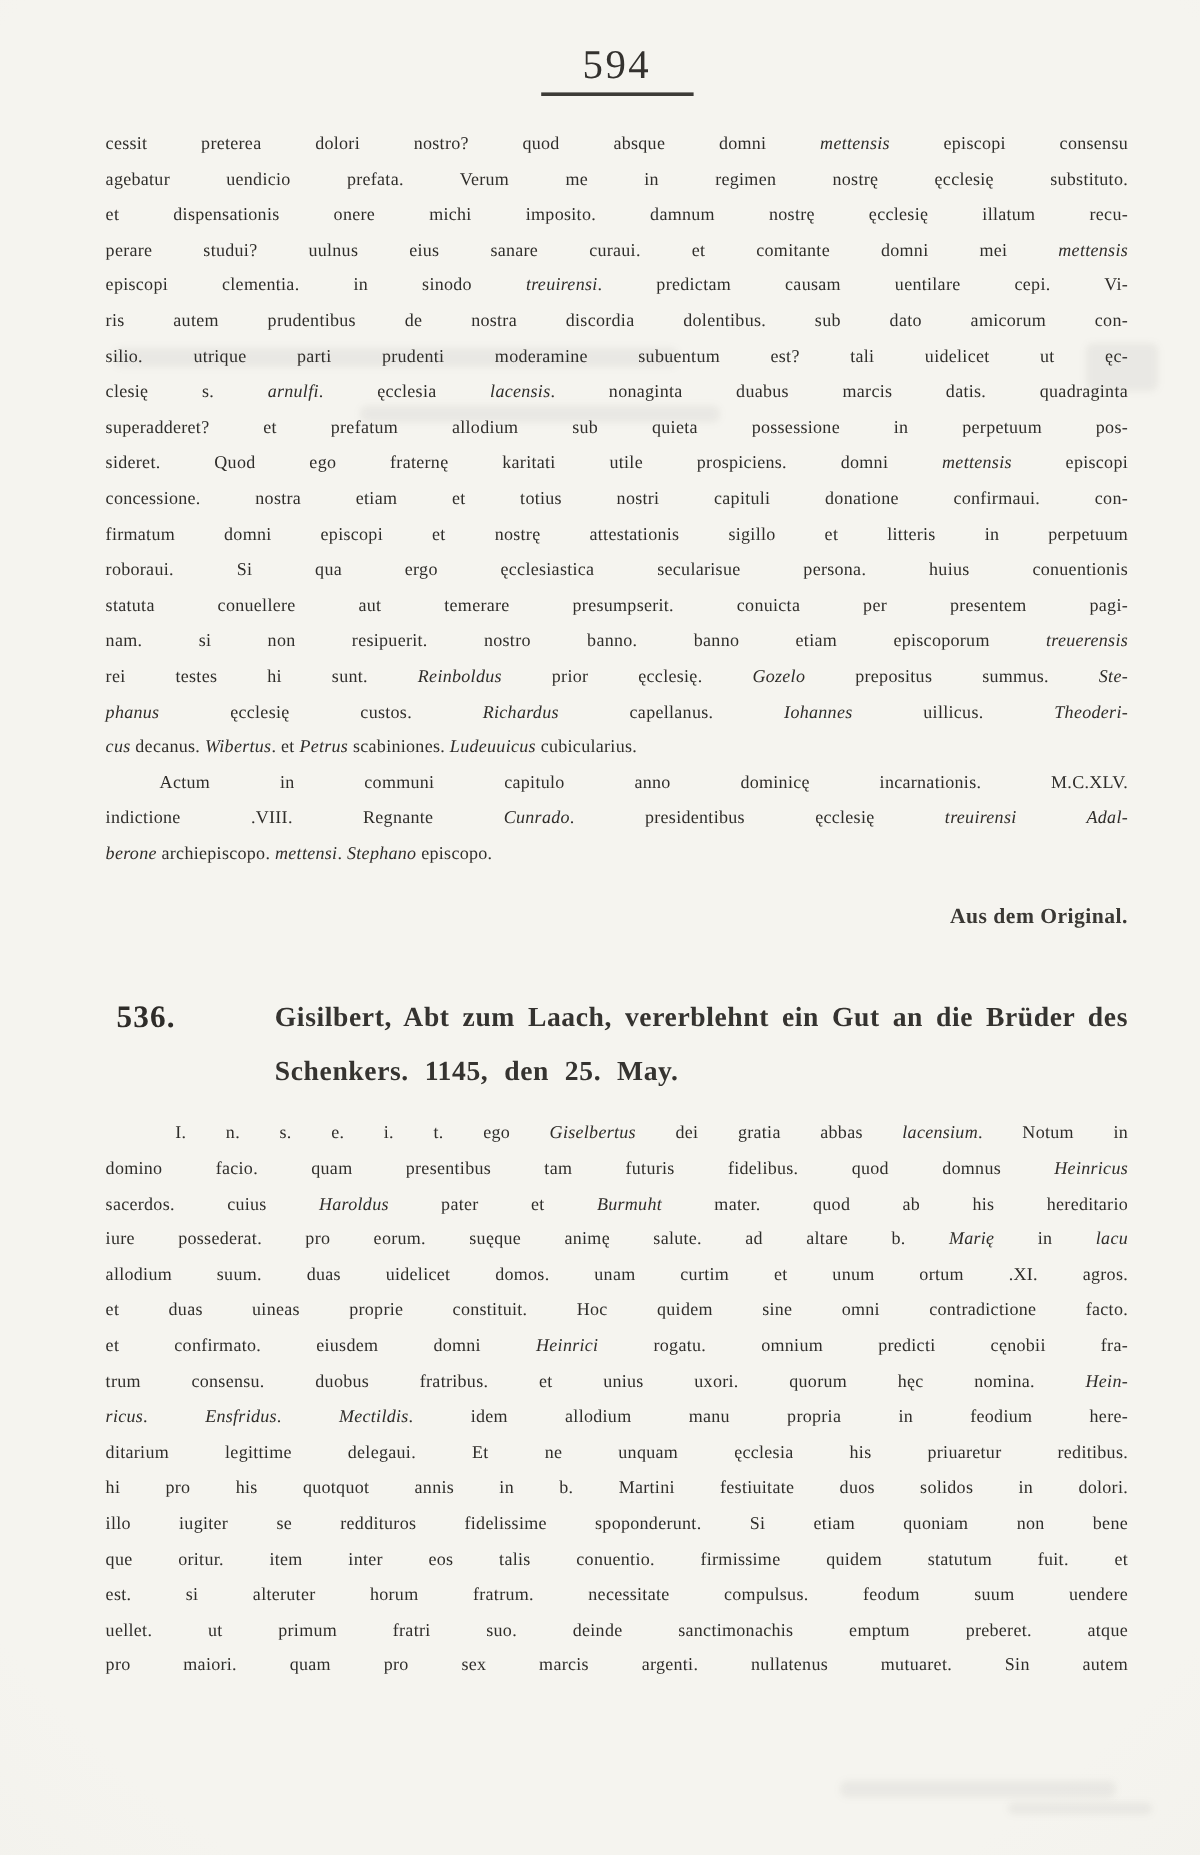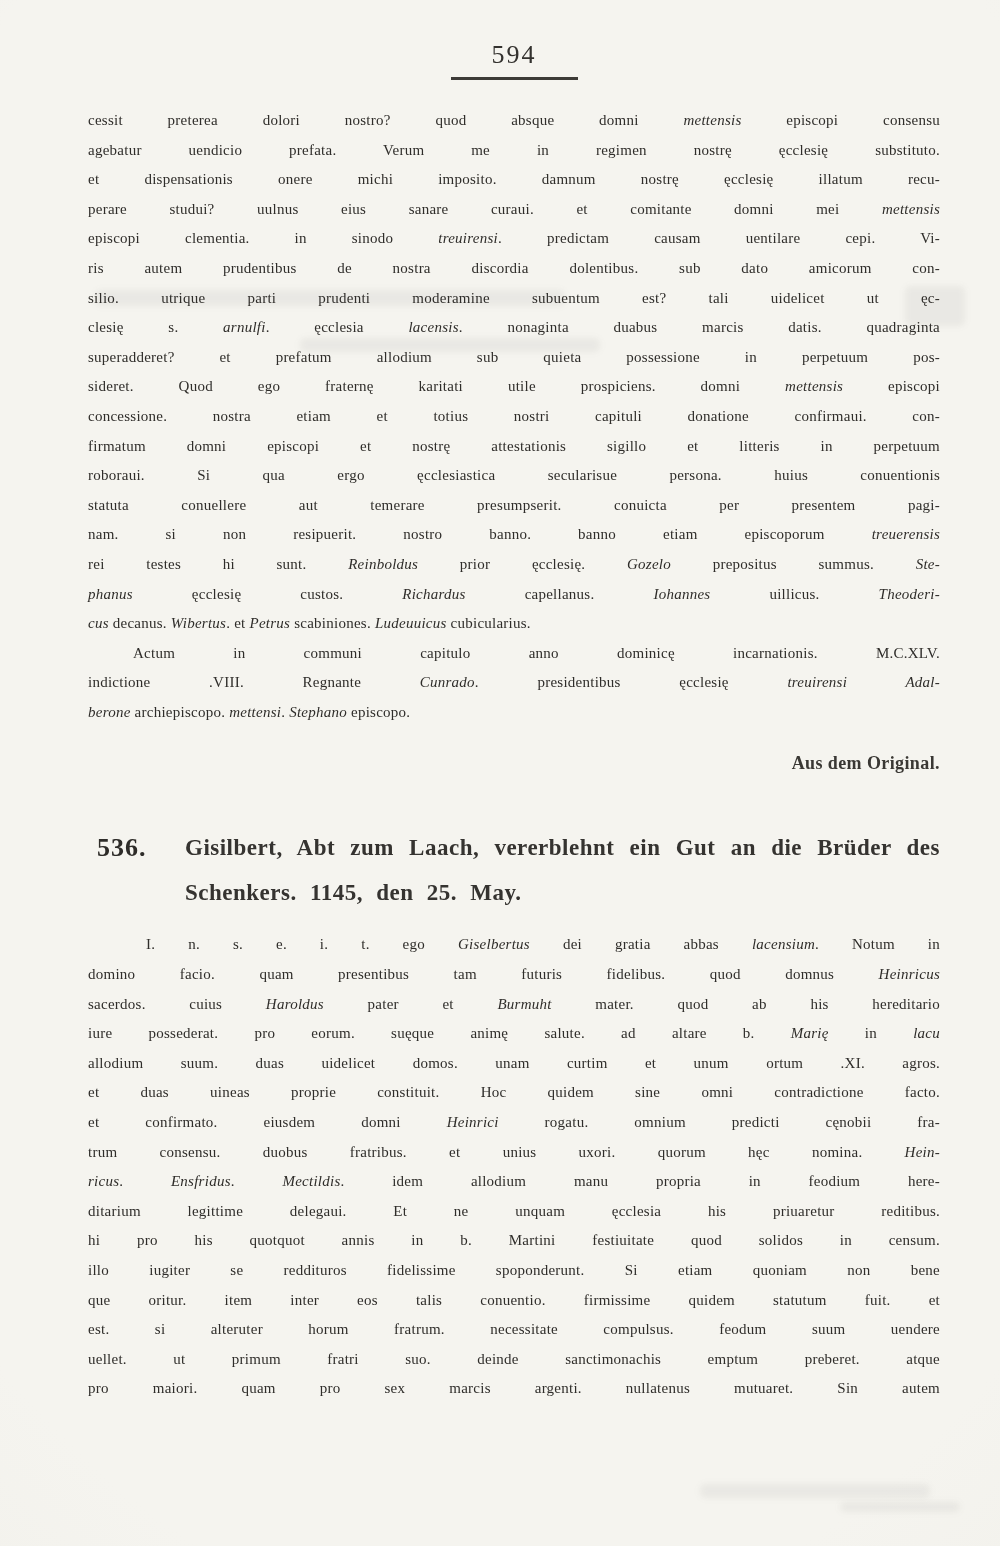--- a/index.html
+++ b/index.html
@@ -21,21 +21,21 @@
   .content {
     position: relative;
     margin-left: 88px;
     width: 852px;
   }
   .folio {
     padding-top: 40px;
     text-align: center;
   }
   .folio-number {
-    font-size: 26px;
+    font-size: 34px;
     line-height: 30px;
     letter-spacing: 2px;
     color: #34322f;
   }
   .folio-rule {
     width: 127px;
     height: 3px;
     margin: 7px auto 0;
     background: #3d3b37;
   }
@@ -60,20 +60,21 @@
     font-size: 18px;
     line-height: 24px;
     letter-spacing: 0.4px;
     color: #3a3834;
     font-weight: bold;
     text-align: right;
   }
   .charter-heading {
     display: flex;
     margin-top: 50px;
+    gap: 44px;
   }
   .charter-number {
     flex: 0 0 97px;
     font-size: 26px;
     line-height: 45px;
     font-weight: bold;
     letter-spacing: 1px;
     color: #2e2c29;
     padding-left: 9px;
     box-sizing: border-box;
@@ -162,21 +163,21 @@
         <div class="tline"><span>I. n. s. e. i. t.  ego </span><span class="it">Giselbertus</span><span> dei gratia abbas </span><span class="it">lacensium</span><span>.  Notum in</span></div>
         <div class="tline"><span>domino facio. quam presentibus tam futuris fidelibus. quod domnus </span><span class="it">Heinricus</span></div>
         <div class="tline"><span>sacerdos.  cuius </span><span class="it">Haroldus</span><span> pater et </span><span class="it">Burmuht</span><span> mater.  quod ab his hereditario</span></div>
         <div class="tline"><span>iure possederat. pro eorum. suęque animę salute. ad altare b. </span><span class="it">Marię</span><span> in </span><span class="it">lacu</span></div>
         <div class="tline"><span>allodium suum.  duas uidelicet domos.  unam curtim et unum ortum .XI. agros.</span></div>
         <div class="tline"><span>et duas uineas proprie constituit.  Hoc quidem sine omni contradictione facto.</span></div>
         <div class="tline"><span>et confirmato. eiusdem domni </span><span class="it">Heinrici</span><span> rogatu.  omnium predicti cęnobii fra-</span></div>
         <div class="tline"><span>trum consensu. duobus fratribus. et unius uxori. quorum hęc nomina.  </span><span class="it">Hein-</span></div>
         <div class="tline"><span class="it">ricus</span><span>.  </span><span class="it">Ensfridus</span><span>.  </span><span class="it">Mectildis</span><span>. idem allodium manu propria in feodium here-</span></div>
         <div class="tline"><span>ditarium legittime delegaui.  Et ne unquam ęcclesia his priuaretur reditibus.</span></div>
-        <div class="tline"><span>hi pro his quotquot annis in b. Martini festiuitate quod solidos in censum.</span></div>
+        <div class="tline"><span>hi pro his quotquot annis in b. Martini festiuitate duos solidos in dolori.</span></div>
         <div class="tline"><span>illo iugiter se reddituros fidelissime spoponderunt.  Si etiam quoniam non bene</span></div>
         <div class="tline"><span>que oritur. item inter eos talis conuentio. firmissime quidem statutum fuit. et</span></div>
         <div class="tline"><span>est. si alteruter horum fratrum. necessitate compulsus. feodum suum uendere</span></div>
         <div class="tline"><span>uellet. ut primum fratri suo. deinde sanctimonachis emptum preberet. atque</span></div>
         <div class="tline"><span>pro maiori. quam pro sex marcis argenti. nullatenus mutuaret.  Sin autem</span></div>
       </div>
 
   </div>
 </div>
 

